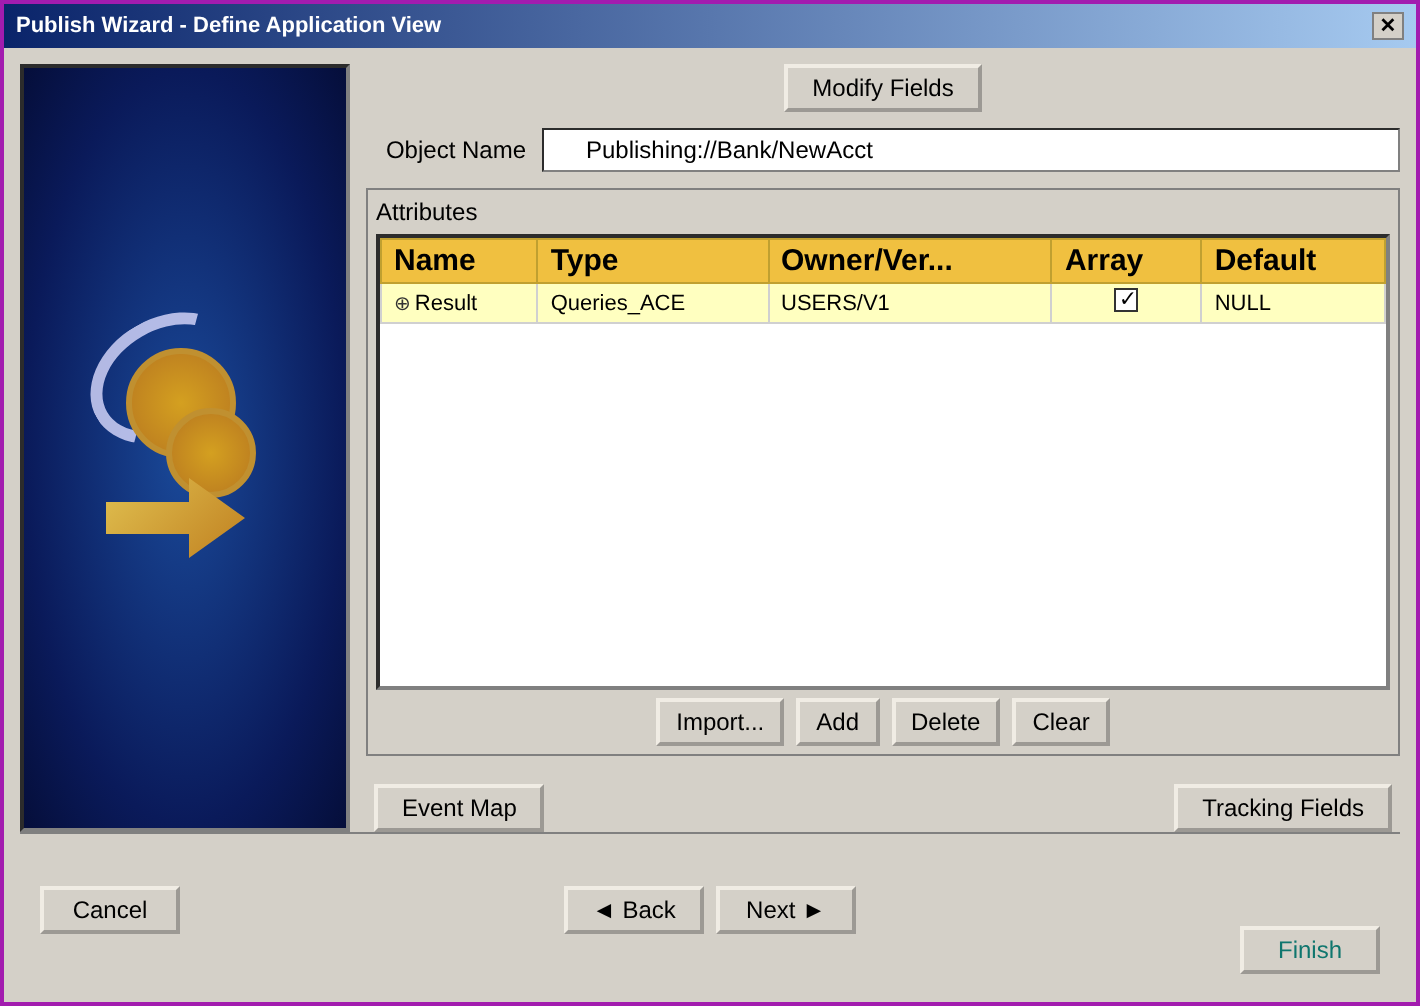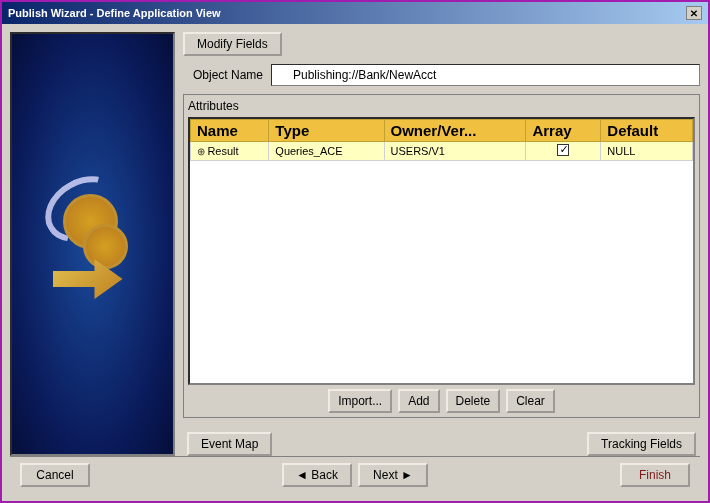--- a/index.html
+++ b/index.html
@@ -122,21 +122,21 @@
       transform: rotate(-30deg);
     }
     .right-panel {
       flex: 1;
       display: flex;
       flex-direction: column;
       gap: 8px;
     }
     .modify-fields-row {
       display: flex;
-      justify-content: flex-start;
+      justify-content: center;
     }
     .object-name-row {
       display: flex;
       align-items: center;
       gap: 8px;
       justify-content: center;
     }
     .object-name-label {
       width: 80px;
       text-align: right;
@@ -265,21 +265,22 @@
       gap: 6px;
     }
     .footer-right {
       display: flex;
       gap: 6px;
     }
     .btn-wide {
       min-width: 70px;
     }
     .btn-disabled {
-      color: #7f1d1d;
+      color: #0f766e;
+      margin-top: 40px;
     }
   </style>
 </head>
 <body>
 
 <div class="window">
   <div class="title-bar">
     <span class="title-bar-text">Publish Wizard - Define Application View</span>
     <div class="title-bar-close">✕</div>
   </div>

